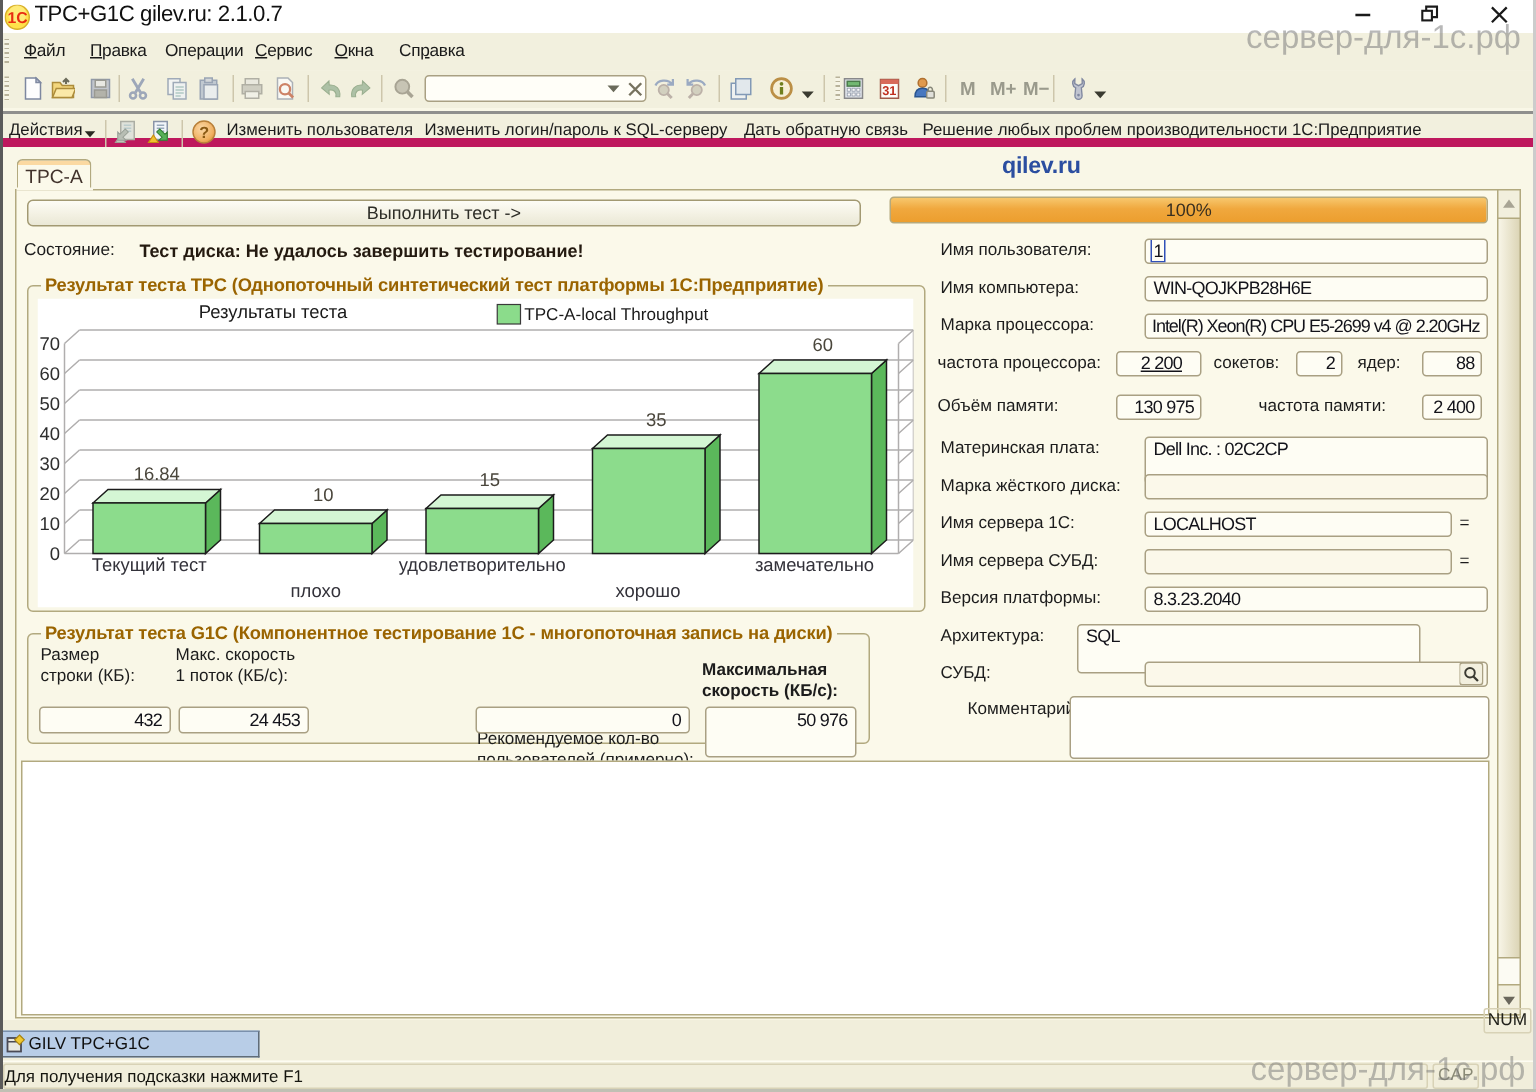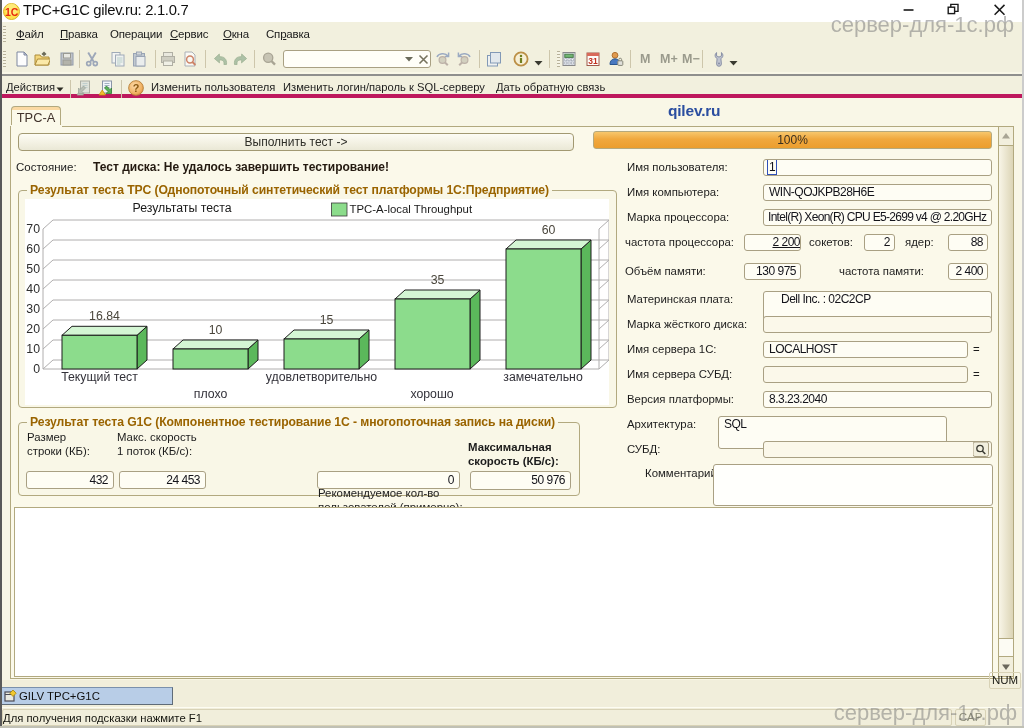--- a/index.html
+++ b/index.html
@@ -2,21 +2,21 @@
 <html><head>
 <meta charset="utf-8">
 <style>
 * { margin:0; padding:0; box-sizing:border-box; }
 html,body { width:1024px; height:728px; overflow:hidden; }
 body { font-family:"Liberation Sans", sans-serif; position:relative; background:#f9f7e7; }
 .abs { position:absolute; }
 .titlebar { left:0; top:0; width:1024px; height:22px; background:#ffffff; }
 .menubar { left:0; top:22px; width:1024px; height:25px; background:#f2f0de; }
 .toolbar1 { left:0; top:47px; width:1024px; height:25px; background:#f2f0de; }
-.toolbar2 { left:0; top:74px; width:1024px; height:24px; background:#f2f0de; border-top:2px solid #8f8f8d; border-bottom:4px solid #be185d; }
+.toolbar2 { left:0; top:74px; width:1024px; height:24px; background:#f2f0de; border-top:2px solid #8f8f8d; border-bottom:6px solid #be185d; }
 .main { left:0; top:98px; width:1024px; height:582px; background:#f9f7e7; }
 .menuitem { position:absolute; top:6px; font-size:11.5px; letter-spacing:-0.2px; color:#1a1a1a; }
 u { text-decoration:underline; text-underline-offset:1px; }
 .sep { position:absolute; top:3px; width:1px; height:18px; background:#cdc6ab; }
 .grip { position:absolute; left:3px; top:4px; width:3px; height:16px;
   background-image:repeating-linear-gradient(to bottom,#b8b29a 0 1px,#f6f4e6 1px 3px); }
 .ticon { position:absolute; top:4px; width:16px; height:16px; }
 .t2txt { position:absolute; top:5px; font-size:11.2px; color:#1c1c1c; white-space:nowrap; }
 .field { position:absolute; background:#fefdf4; border:1px solid #a9a083; border-radius:3px;
   font-size:12px; letter-spacing:-0.5px; color:#13131a; white-space:nowrap; overflow:hidden; }
@@ -209,20 +209,21 @@
           <stop offset="0.7" stop-color="#f0b060"></stop>
           <stop offset="1" stop-color="#d88830"></stop>
         </radialGradient>
       </defs>
       <circle cx="8.5" cy="8.5" r="7.8" fill="url(#hg)" stroke="#b8803a" stroke-width="1"></circle>
       <text x="5.1" y="12.8" font-size="11.5" font-weight="bold" fill="#8a5a14" font-family="Liberation Sans">?</text>
     </svg>
  <div class="t2txt" style="left:151px">Изменить пользователя</div>
  <div class="t2txt" style="left:283px">Изменить логин/пароль к SQL-серверу</div>
  <div class="t2txt" style="left:496px">Дать обратную связь</div>
+ <div class="t2txt" style="left:615px">Решение любых проблем производительности 1С:Предприятие</div>
 </div>
 
 <div class="abs main"></div>
 
 <div class="abs" style="left:11px;top:106px;width:50px;height:20px;background:linear-gradient(180deg,#fbd9a2 0,#fbd9a2 3px,#fbf9ea 3px);border:1px solid #b2a97f;border-bottom:none;border-radius:4px 4px 0 0;font-size:12.8px;color:#42332c;text-align:center;line-height:21px;">TPC-A</div>
 <div class="abs" style="left:668px;top:102px;font-size:15.5px;font-weight:bold;letter-spacing:-0.2px;color:#2b4ea0;">qilev.ru</div>
 
 <div class="abs" style="left:10px;top:126px;width:1004px;height:553px;background:#fbf9ea;border:1px solid #b2a97f;"></div>
 <div class="abs" style="left:11px;top:125px;width:51px;height:2px;background:#fbf9ea;"></div>
 
@@ -299,40 +300,40 @@
 <fieldset style="left:18px;top:415px;width:562px;height:81px;">
 <legend>Результат теста G1C (Компонентное тестирование 1С - многопоточная запись на диски)</legend>
 </fieldset>
 <div class="flabel" style="left:27px;top:430px;">Размер<br>строки (КБ):</div>
 <div class="flabel" style="left:117px;top:430px;">Макс. скорость<br>1 поток (КБ/с):</div>
 <div class="flabel" style="left:318px;top:448px;margin-top:38px;">Рекомендуемое кол-во<br>пользователей (примерно):</div>
 <div class="flabel" style="left:468px;top:440px;font-weight:bold;">Максимальная<br>скорость (КБ/с):</div>
 <div class="field num" style="left:26px;top:471px;width:88px;height:18px;line-height:16px;padding-right:5px;">432</div>
 <div class="field num" style="left:119px;top:471px;width:87px;height:18px;line-height:16px;padding-right:5px;">24 453</div>
 <div class="field num" style="left:317px;top:471px;width:143px;height:18px;line-height:16px;padding-right:5px;">0</div>
-<div class="field num" style="left:470px;top:471px;width:101px;height:19px;line-height:16px;padding-right:5px;">50 976</div>
+<div class="field num" style="left:470px;top:471px;width:101px;height:34px;line-height:16px;padding-right:5px;">50 976</div>
 
 <div class="flabel" style="left:627px;top:160px;">Имя пользователя:</div>
 <div class="field" style="left:763px;top:159px;width:229px;height:17px;line-height:15px;padding-left:4px;"><span style="border:1px solid #3050b8;padding:0 1px;margin-left:-1px;">1</span></div>
 <div class="flabel" style="left:627px;top:185px;">Имя компьютера:</div>
 <div class="field" style="left:763px;top:184px;width:229px;height:17px;line-height:15px;padding-left:5px;">WIN-QOJKPB28H6E</div>
 <div class="flabel" style="left:627px;top:210px;">Марка процессора:</div>
 <div class="field" style="left:763px;top:209px;width:229px;height:17px;line-height:15px;padding-left:4px;letter-spacing:-0.7px;">Intel(R) Xeon(R) CPU E5-2699 v4 @ 2.20GHz</div>
 <div class="flabel" style="left:625px;top:235px;">частота процессора:</div>
-<div class="field num" style="left:744px;top:234px;width:57px;height:17px;line-height:15px;padding-right:0;text-decoration:underline;">2 200</div>
+<div class="field num" style="left:744px;top:234px;width:57px;height:17px;line-height:15px;padding-right:12px;text-decoration:underline;">2 200</div>
 <div class="flabel" style="left:809px;top:235px;">сокетов:</div>
 <div class="field num" style="left:864px;top:234px;width:31px;height:17px;line-height:15px;padding-right:4px;">2</div>
 <div class="flabel" style="left:905px;top:235px;">ядер:</div>
 <div class="field num" style="left:948px;top:234px;width:40px;height:17px;line-height:15px;padding-right:4px;">88</div>
 <div class="flabel" style="left:625px;top:264px;">Объём памяти:</div>
 <div class="field num" style="left:744px;top:263px;width:57px;height:17px;line-height:15px;padding-right:4px;">130 975</div>
 <div class="flabel" style="left:839px;top:264px;">частота памяти:</div>
 <div class="field num" style="left:948px;top:263px;width:40px;height:17px;line-height:15px;padding-right:4px;">2 400</div>
 <div class="flabel" style="left:627px;top:292px;text-align:center;">Материнская плата:</div>
-<div class="field" style="left:763px;top:291px;width:229px;height:32px;line-height:15px;padding-left:17px;">Dell Inc. : 02C2CP</div>
+<div class="field" style="left:763px;top:291px;width:229px;height:32px;line-height:15px;padding-left:5px;">Dell Inc. : 02C2CP</div>
 <div class="flabel" style="left:627px;top:317px;">Марка жёсткого диска:</div>
 <div class="field empty" style="left:763px;top:316px;width:229px;height:17px;"></div>
 <div class="flabel" style="left:627px;top:342px;">Имя сервера 1С:</div>
 <div class="field" style="left:763px;top:341px;width:205px;height:17px;line-height:15px;padding-left:5px;">LOCALHOST</div>
 <div class="flabel" style="left:973px;top:342px;">=</div>
 <div class="flabel" style="left:627px;top:367px;">Имя сервера СУБД:</div>
 <div class="field empty" style="left:763px;top:366px;width:205px;height:17px;"></div>
 <div class="flabel" style="left:973px;top:367px;">=</div>
 <div class="flabel" style="left:627px;top:392px;">Версия платформы:</div>
 <div class="field" style="left:763px;top:391px;width:229px;height:17px;line-height:15px;padding-left:5px;">8.3.23.2040</div>

